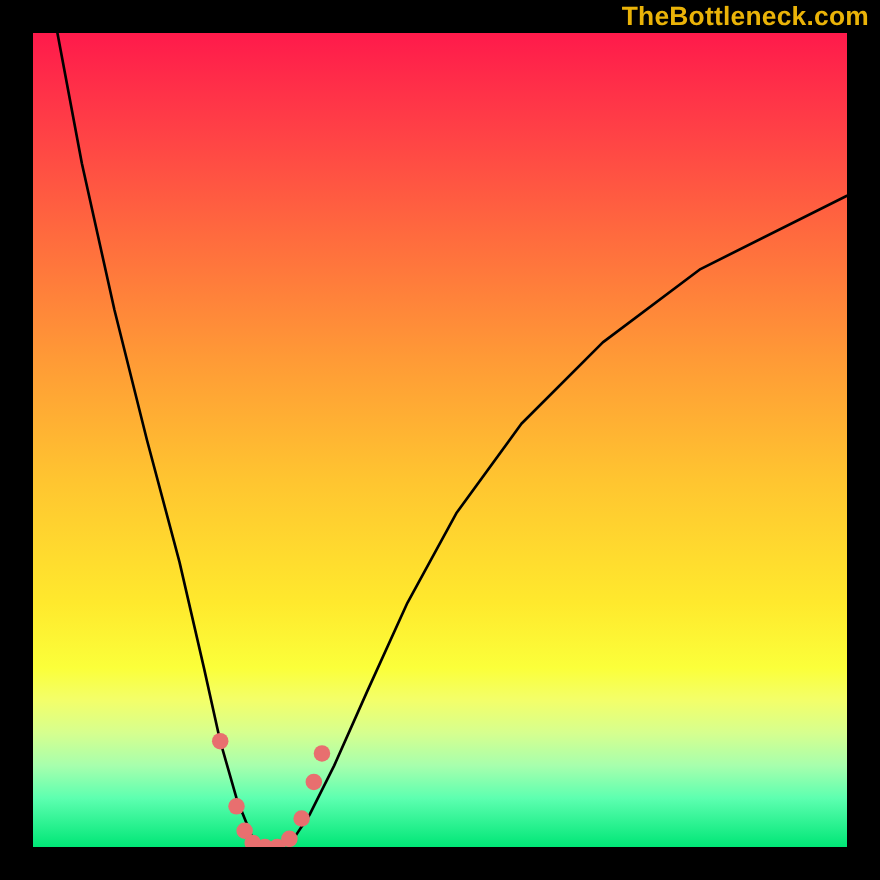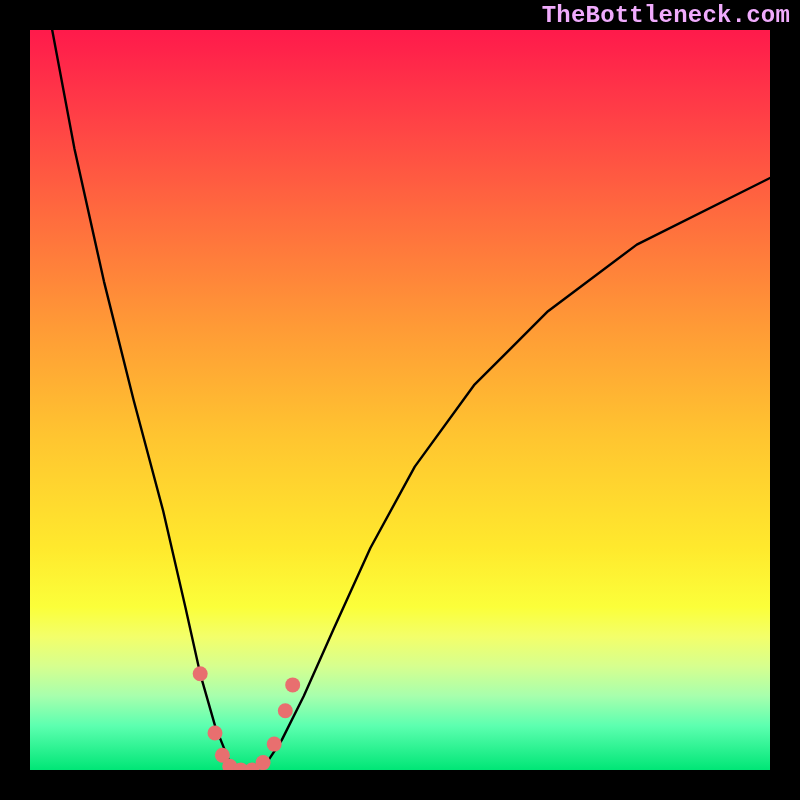--- a/index.html
+++ b/index.html
@@ -28,24 +28,24 @@
       #d6ff8f 86%,
       #a7ffad 90%,
       #5dffb0 94%,
       #00e676 100%
     );
   }
   .attribution {
     position: absolute;
     top: 2px;
     right: 10px;
-    font-family: Liberation Mono, monospace;
+    font-family: Liberation Sans, sans-serif;
     font-size: 24px;
     font-weight: 600;
-    color: #f0abfc;
+    color: #eab308;
     letter-spacing: 0.2px;
   }
   svg.curve {
     position: absolute;
     left: 30px;
     top: 30px;
     width: 740px;
     height: 740px;
   }
 </style>

